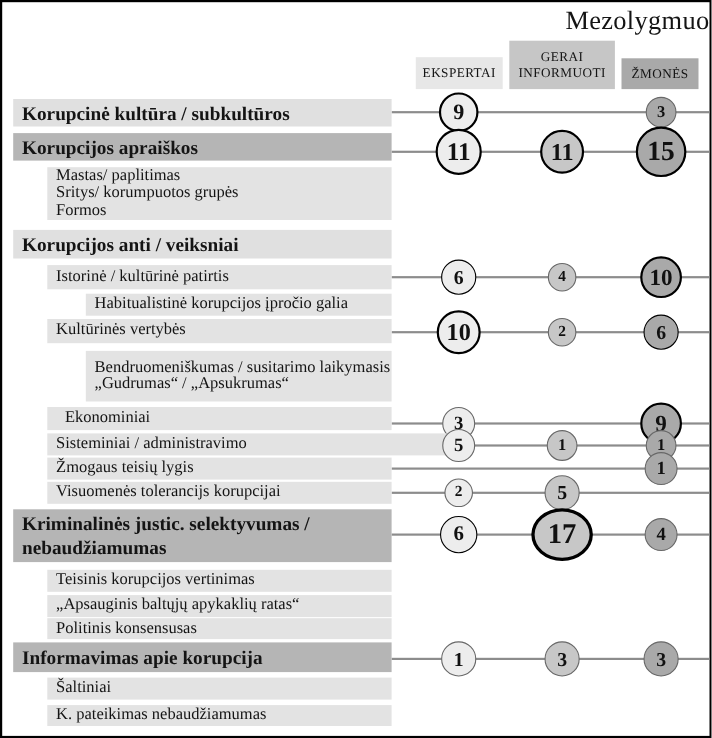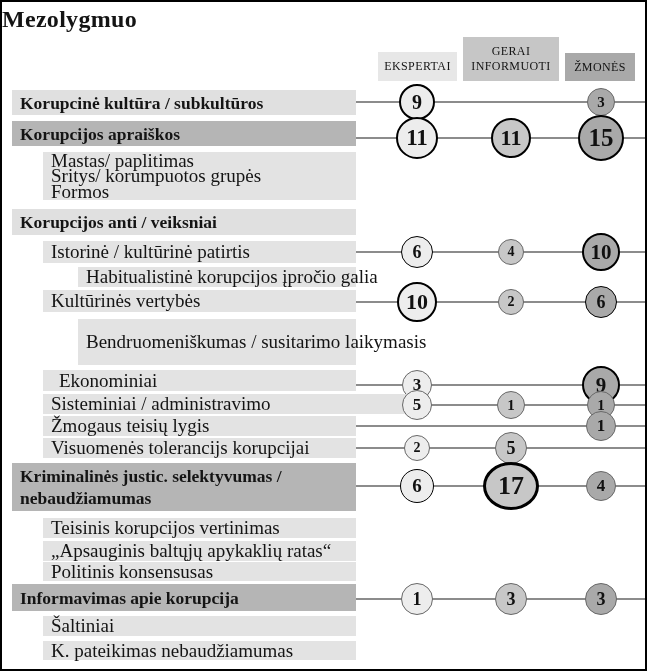--- a/index.html
+++ b/index.html
@@ -2,34 +2,34 @@
 <html><head>
 <meta charset="utf-8">
 <style>
   html,body { margin:0; padding:0; background:#ffffff; }
   #canvas {
     position:relative; width:647px; height:671px; box-sizing:border-box;
     background:#ffffff; border:2px solid #000;
     font-family:"Liberation Serif", serif; color:#141414; overflow:hidden;
   }
   .title {
-    position:absolute; top:4px; left:0; right:0; text-align:left;
-    font-size:24px; font-weight:bold; letter-spacing:0.3px;
+    position:absolute; top:4px; left:0; right:0; text-align:right;
+    font-size:24px; font-weight:normal; letter-spacing:0.3px;
   }
   .hdr {
     position:absolute; display:flex; align-items:center; justify-content:center;
     text-align:center; font-size:12px; letter-spacing:0.4px; line-height:1.25;
     box-sizing:border-box; padding:2px;
   }
   .bar {
     position:absolute; display:flex; flex-direction:column; justify-content:center;
     box-sizing:border-box; padding-left:8px;
   }
   .bar.main { font-weight:bold; font-size:17.5px; line-height:22px; }
-  .bar.sub  { font-size:19px; line-height:15.5px; }
+  .bar.sub  { font-size:15px; line-height:15.5px; }
   .bar span { white-space:nowrap; }
   .rline { position:absolute; height:2px; background:#8c8c8c; }
   .circ {
     position:absolute; display:flex; align-items:center; justify-content:center;
     border-radius:50%; font-weight:bold; box-sizing:border-box; color:#111;
   }
 </style>
 </head>
 <body>
 
@@ -102,20 +102,21 @@
         <span>10</span>
       </div>
       <div class="circ" style="left: 496px; top: 287px; width: 26px; height: 26px; background: rgb(199, 199, 199); border: 1px solid rgb(104, 104, 104); font-size: 14px;">
         <span>2</span>
       </div>
       <div class="circ" style="left: 583px; top: 284px; width: 32px; height: 32px; background: rgb(169, 169, 169); border: 1.8px solid rgb(0, 0, 0); font-size: 18px;">
         <span>6</span>
       </div>
       <div class="bar sub" style="left: 76px; top: 317px; width: 278px; height: 46px; background: rgb(227, 227, 227);">
         <span>Bendruomeniškumas / susitarimo laikymasis</span>
+        <span>„Gudrumas“ / „Apsukrumas“</span>
       </div>
       <div class="rline" style="left: 354px; top: 382px; width: 289px; background: rgb(140, 140, 140);"></div>
       <div class="bar sub" style="left: 41px; top: 368px; width: 313px; height: 21px; background: rgb(227, 227, 227); padding-left: 16px;">
         <span>Ekonominiai</span>
       </div>
       <div class="circ" style="left: 400px; top: 368px; width: 30px; height: 30px; background: rgb(237, 237, 237); border: 1.2px solid rgb(104, 104, 104); font-size: 17px;">
         <span>3</span>
       </div>
       <div class="circ" style="left: 580px; top: 364px; width: 38px; height: 38px; background: rgb(169, 169, 169); border: 2.2px solid rgb(0, 0, 0); font-size: 21px;">
         <span>9</span>

